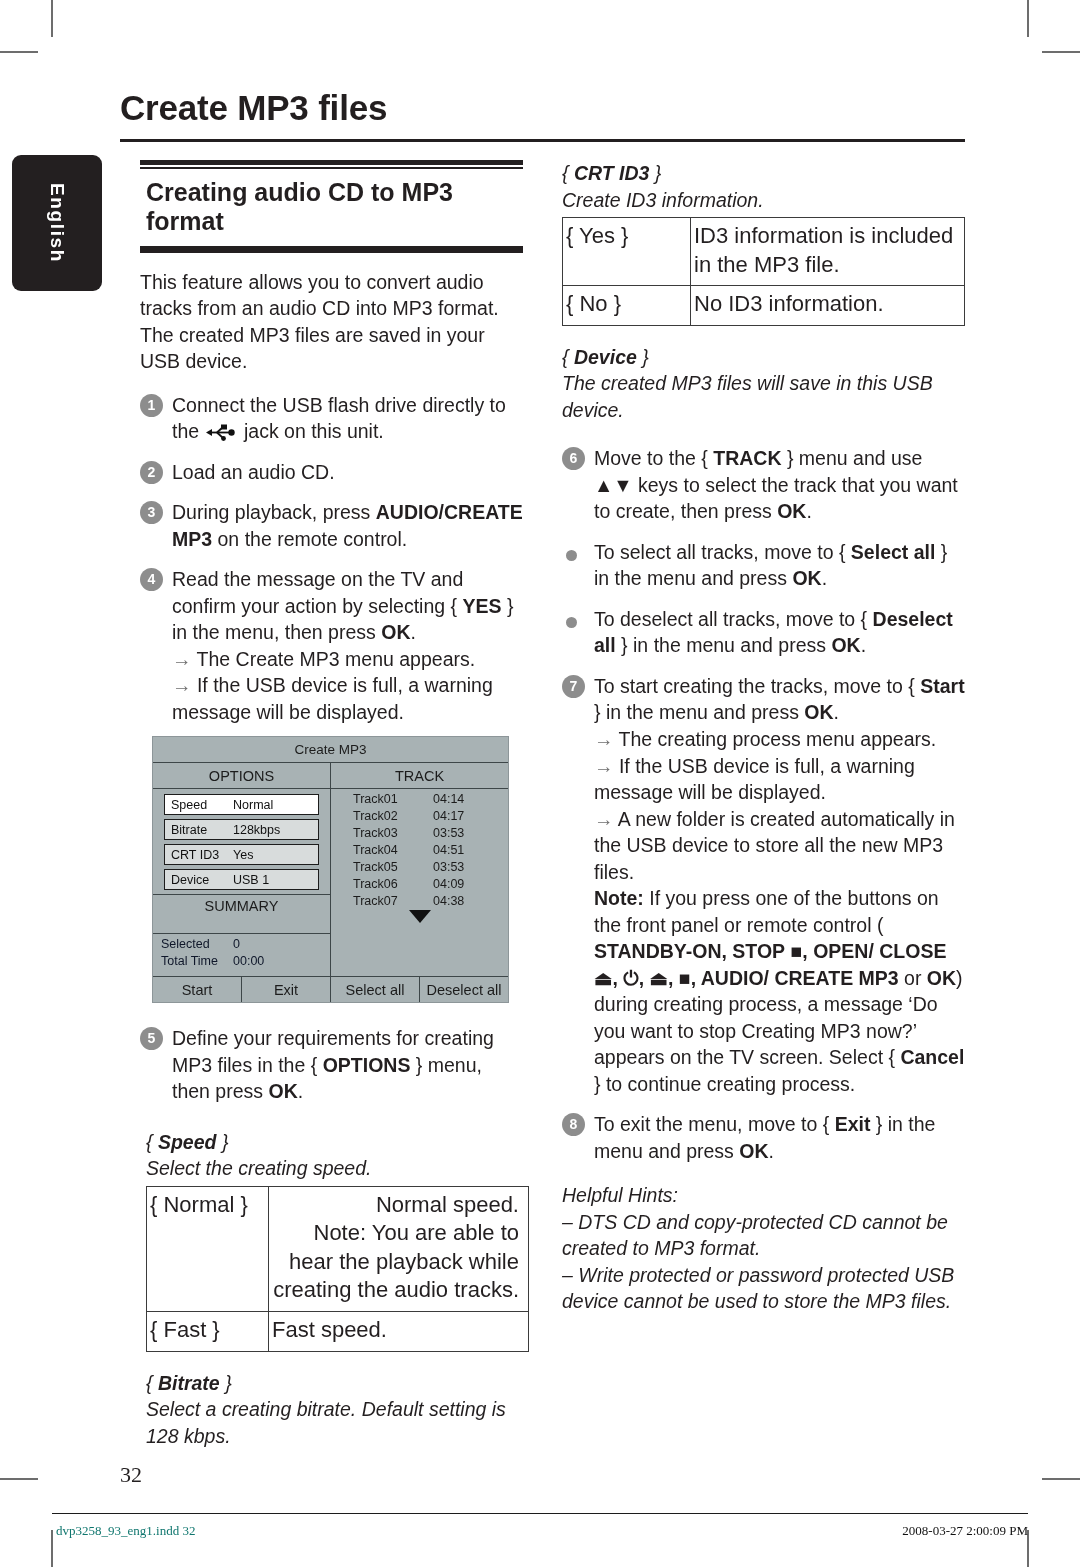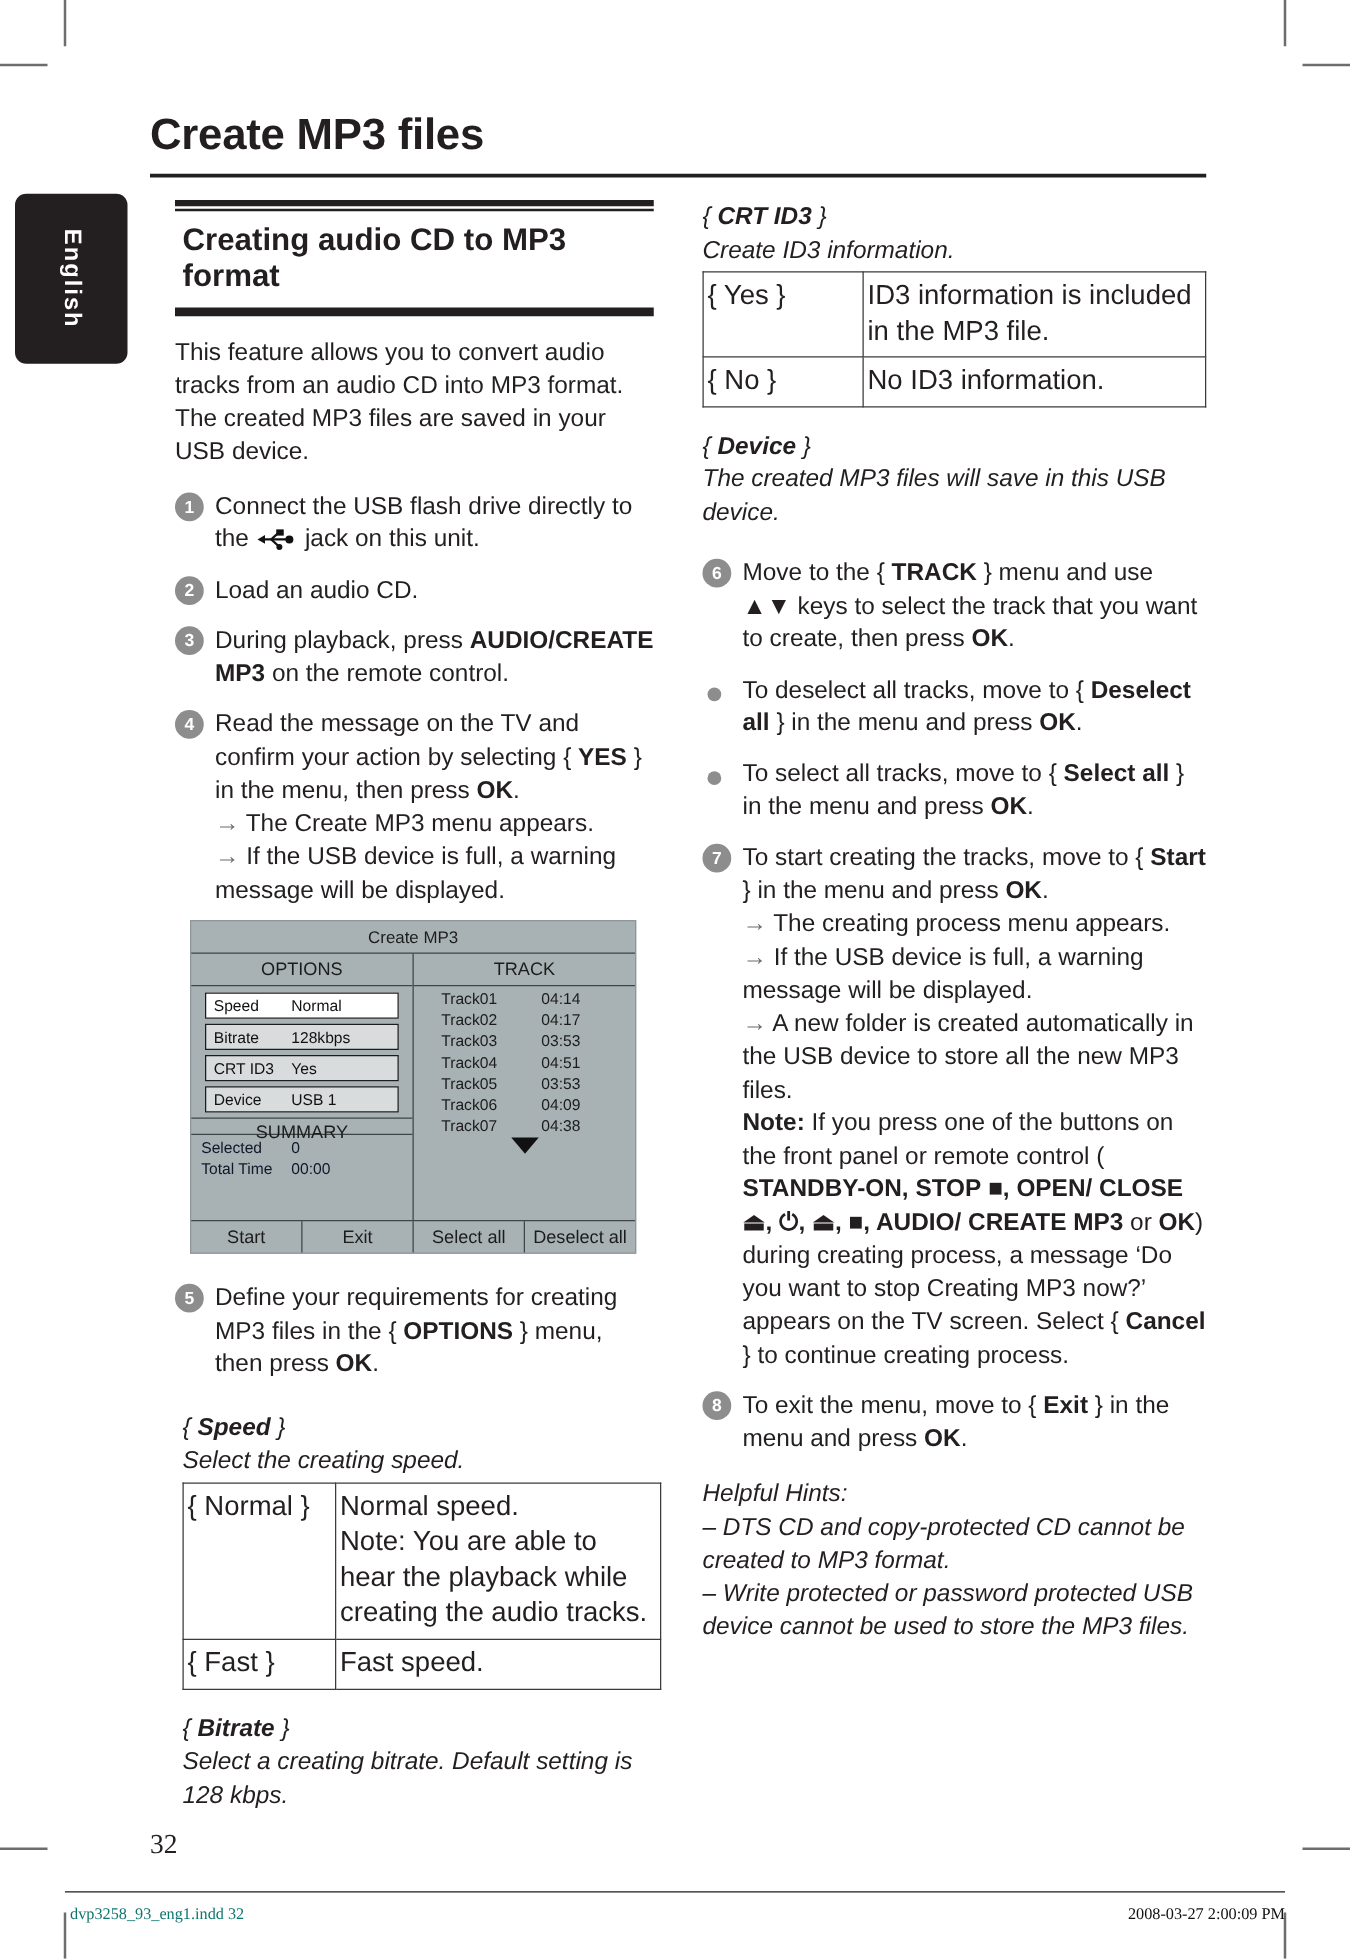--- a/index.html
+++ b/index.html
@@ -142,21 +142,21 @@
     height:21px; margin-bottom:4px;
     border:1.5px solid #1c1c1c;
     background:#d8dcdc; padding:0 6px;
     font-size:12.5px; color:#111;
   }
   .opt-row.sel { background:#ffffff; }
   .opt-row .ok { width:62px; }
   .opt-row .ov { }
   .sum-hdr {
     margin-top:3px;
-    height:14px; line-height:22px; text-align:center;
+    height:40px; line-height:22px; text-align:center;
     font-size:14.5px; color:#1c1c1c;
     border-top:1.5px solid #3d4648;
     border-bottom:1.5px solid #3d4648;
   }
   .sum-row {
     display:flex; font-size:12.5px; color:#0f172a;
     padding:3px 0 0 8px;
   }
   .sum-row .sk { width:72px; }
   .trk-row {
@@ -345,21 +345,21 @@
 
   <div class="sub-head" style="margin-top:24px; margin-left:6px;">
     <span>{ </span><span class="b">Speed</span><span> }</span>
   </div>
   <div class="sub-head" style="margin-left:6px;">Select the creating speed.</div>
 
   <table class="spec">
     <tbody>
         <tr>
       <td class="key">{ Normal }</td>
-      <td style="white-space:pre-line;">Normal speed.
+      <td style="white-space:pre-line;text-align:right;">Normal speed.
 Note:  You are able to hear the playback while creating the audio tracks.</td>
     </tr>
     <tr>
       <td class="key">{ Fast }</td>
       <td>Fast speed.</td>
     </tr>
   </tbody>
     </table>
 
   <div class="sub-head" style="margin-top:16px; margin-left:6px;">
@@ -393,26 +393,26 @@
   </div>
   <div class="sub-head" style="margin-bottom:22px;">The created MP3 files will save in this USB device.</div>
 
   <div class="step">
     <span class="num">6</span>
     <span>Move to the { </span><span class="b">TRACK</span><span> } menu and use </span><span class="b">▲▼</span><span> keys to select the track that you want to create, then press </span><span class="b">OK</span><span>.</span>
   </div>
 
   <div class="bullet">
     <span class="dot"></span>
-    <span>To deselect all tracks, move to { </span><span class="b">Deselect all</span><span> } in the menu and press </span><span class="b">OK</span><span>.</span>
+    <span>To select all tracks, move to { </span><span class="b">Select all</span><span> } in the menu and press </span><span class="b">OK</span><span>.</span>
   </div>
 
   <div class="bullet">
     <span class="dot"></span>
-    <span>To select all tracks, move to { </span><span class="b">Select all</span><span> } in the menu and press </span><span class="b">OK</span><span>.</span>
+    <span>To deselect all tracks, move to { </span><span class="b">Deselect all</span><span> } in the menu and press </span><span class="b">OK</span><span>.</span>
   </div>
 
   <div class="step">
     <span class="num">7</span>
     <span>To start creating the tracks, move to { </span><span class="b">Start</span><span> } in the menu and press </span><span class="b">OK</span><span>.</span>
     <span class="arrow-line"><span class="arr">→</span> <span>The creating process menu appears.</span></span>
     <span class="arrow-line"><span class="arr">→</span> <span>If the USB device is full, a warning message will be displayed.</span></span>
     <span class="arrow-line"><span class="arr">→</span> <span>A new folder is created automatically in the USB device to store all the new MP3 files.</span></span>
     <span class="arrow-line"><span class="b">Note:</span><span> If you press one of the buttons on the front panel or remote control ( </span><span class="b">STANDBY-ON</span><span class="b">, </span><span class="b">STOP</span> <span class="b">■</span><span class="b">, </span><span class="b">OPEN/ CLOSE</span> <span class="b">⏏</span><span class="b">,  </span><span class="b">⏻</span><span class="b">, </span><span class="b">⏏</span><span class="b">, </span><span class="b">■</span><span class="b">, </span><span class="b">AUDIO/ CREATE MP3</span><span> or </span><span class="b">OK</span><span>) during creating process, a message ‘Do you want to stop Creating MP3 now?’ appears on the TV screen. Select { </span><span class="b">Cancel</span><span> } to continue creating process.</span></span>
   </div>

